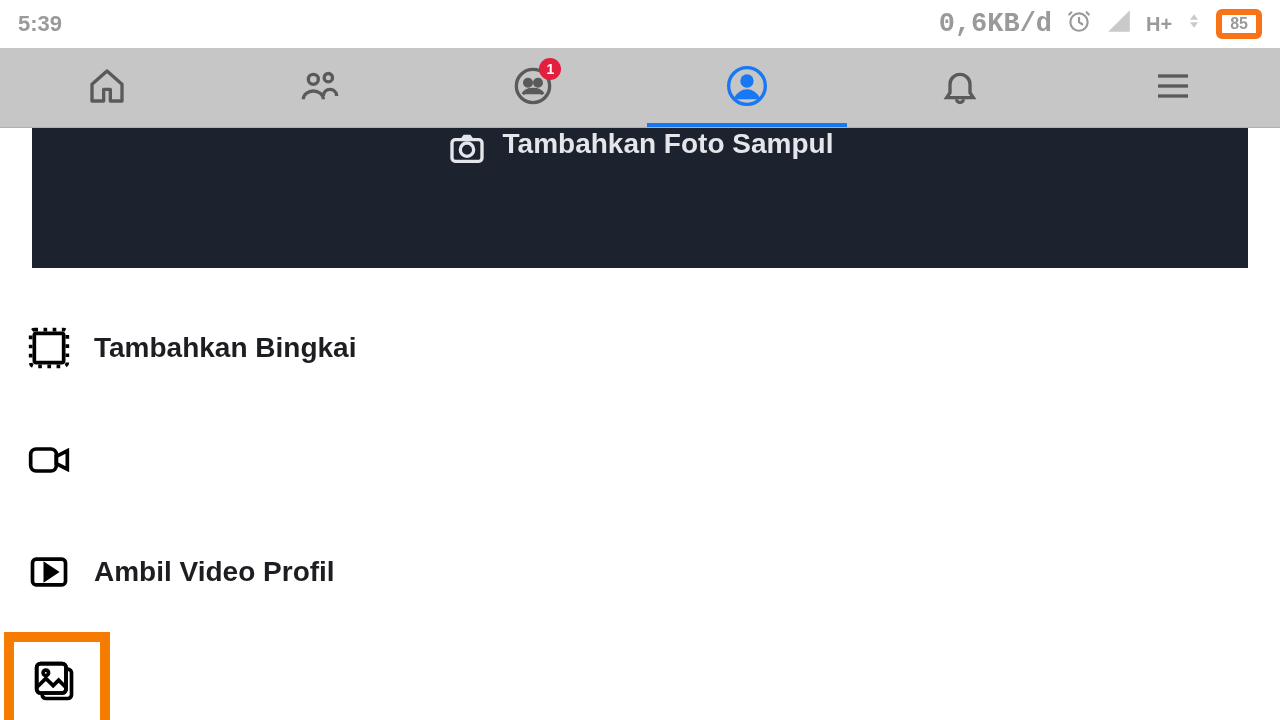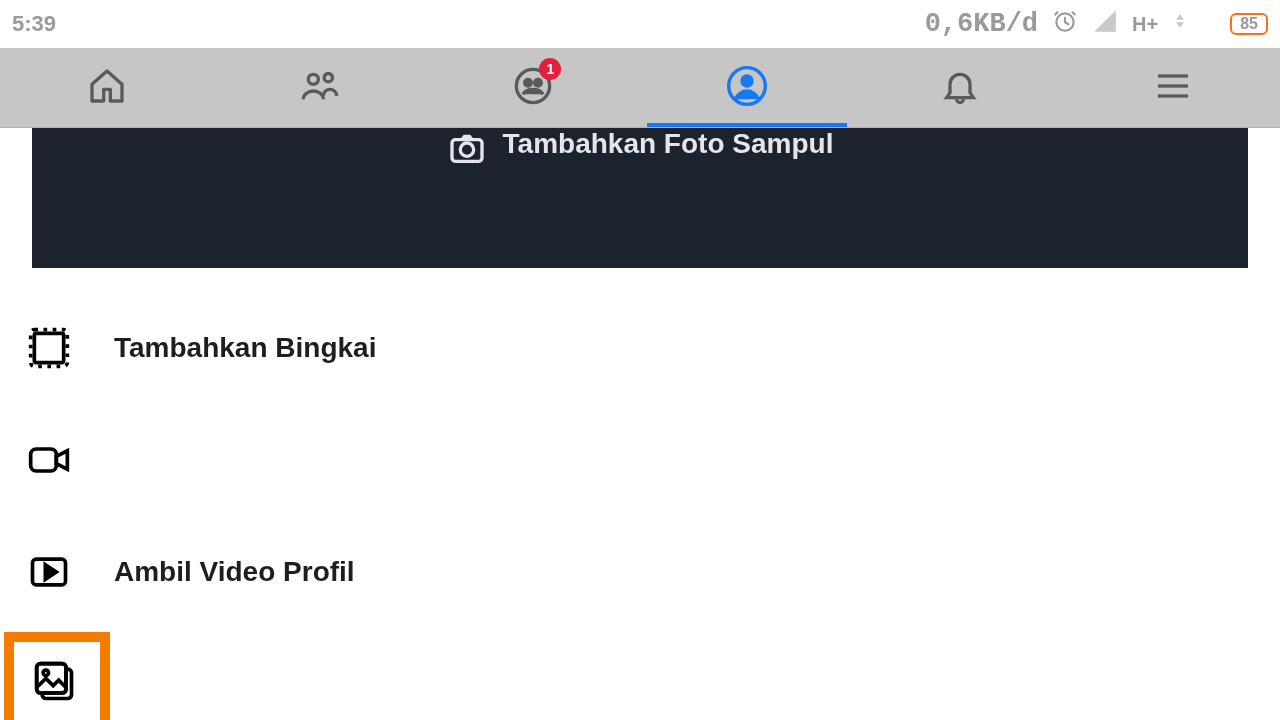--- a/index.html
+++ b/index.html
@@ -4,35 +4,34 @@
 <style>
   * { box-sizing: border-box; margin: 0; padding: 0; }
   html, body { width: 1280px; height: 720px; font-family: -apple-system, Helvetica, Arial, sans-serif; background: #fff; }
   
   .status-bar {
     height: 48px;
     background: #ffffff;
     display: flex;
     align-items: center;
     justify-content: space-between;
-    padding: 0 12px;
+    padding: 0 18px;
     color: #9a9a9a;
     font-size: 22px;
     font-weight: 600;
     text-align: right;
   }
   .status-right { display: flex; align-items: center; gap: 14px; }
   .status-right .kb { font-size: 27px; font-family: Liberation Mono, monospace; }
   .battery-box {
-    border: 2px solid #f97316;
+    border: 6px solid #f97316;
     border-radius: 6px;
     padding: 0 8px;
     font-size: 16px;
     position: relative;
-    margin-left: 28px;
   }
   
   .tab-bar {
     height: 80px;
     background: #c6c6c6;
     display: flex;
     align-items: center;
     justify-content: space-around;
     border-bottom: 1px solid #b0b0b0;
   }
@@ -91,21 +90,21 @@
     left: 0; right: 0; bottom: 0;
     top: 268px;
     background: #fff;
     border-top-left-radius: 18px;
     border-top-right-radius: 18px;
     padding: 24px 0 0 0;
   }
   .menu-item {
     display: flex;
     align-items: center;
-    gap: 40px;
+    gap: 20px;
     padding: 16px 24px;
     height: 112px;
     cursor: pointer;
   }
   .menu-item .icon-wrap { width: 50px; display:flex; justify-content:center; }
   .menu-item svg { width: 44px; height: 44px; stroke: #000; }
   .menu-label { font-size: 28px; font-weight: 600; color: #1c1e21; }
   .highlight-wrap {
     border: 10px solid #f57c00;
     display: inline-flex;

